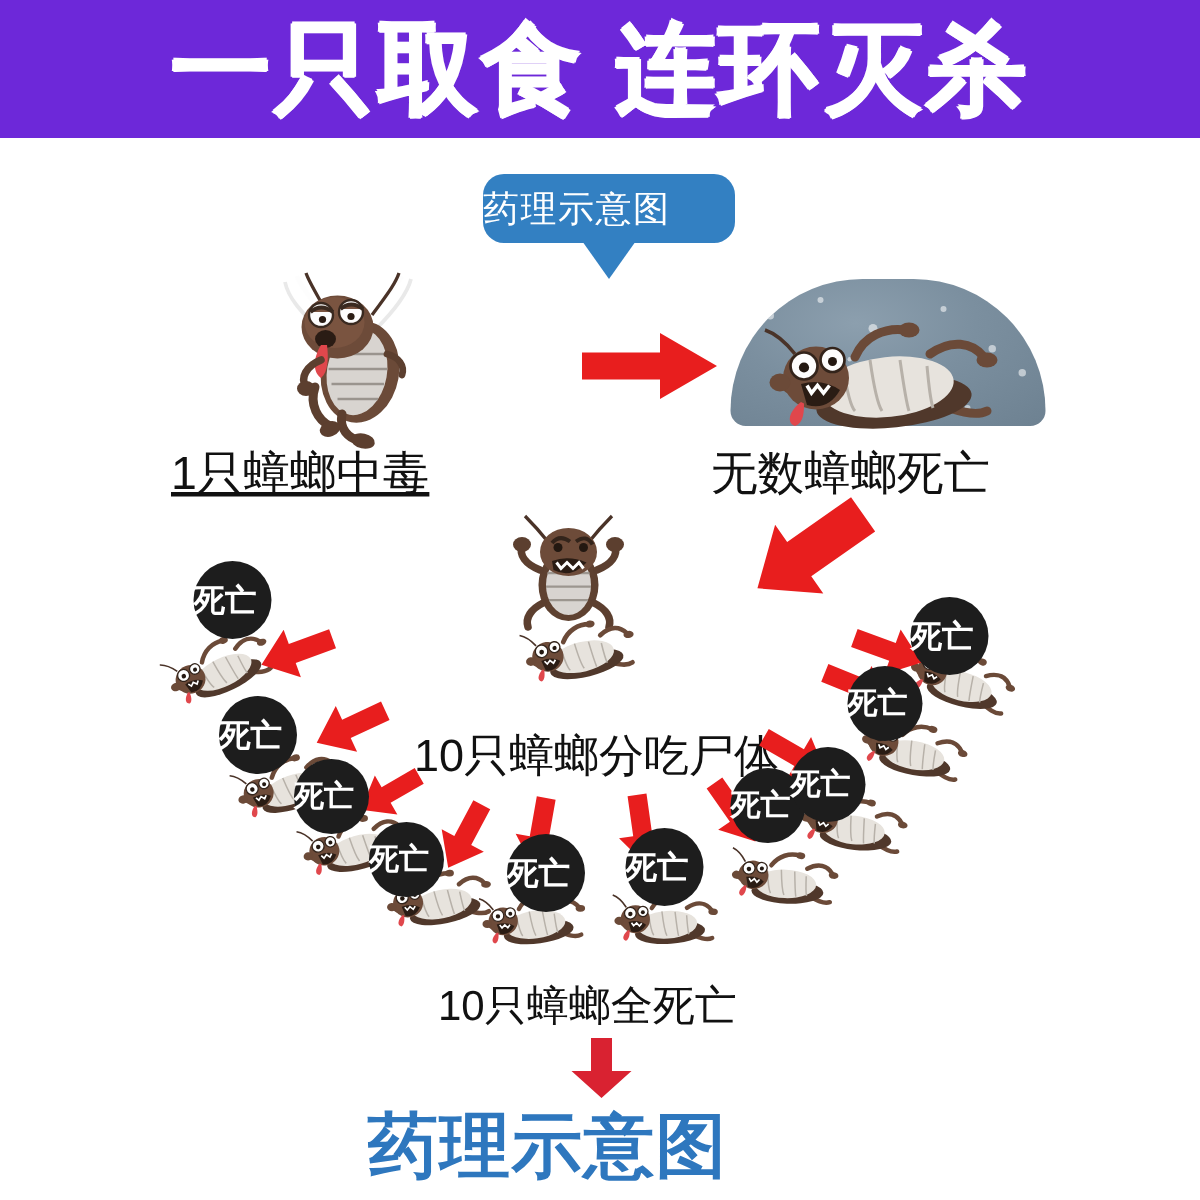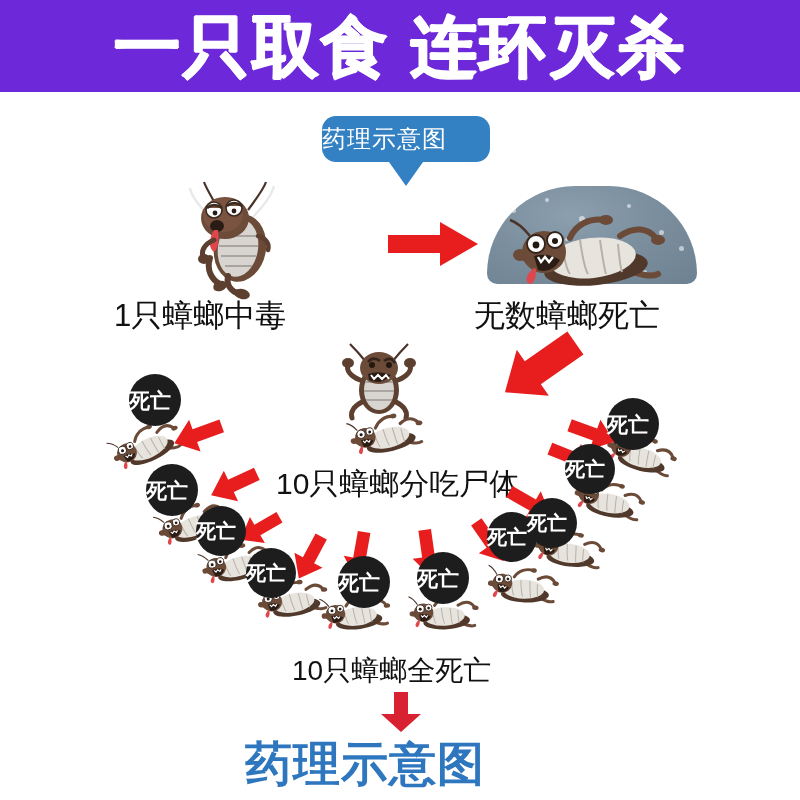--- a/index.html
+++ b/index.html
@@ -31,23 +31,23 @@
   }
   .bubble-text{color:#fff;font-size:24px;letter-spacing:1px;white-space:nowrap;}
   .bubble-tail{
     width:0;height:0;margin:0 auto;
     border-left:17px solid transparent;border-right:17px solid transparent;
     border-top:24px solid #3380C2;
   }
 
   
   .cap{position:absolute;color:#111;white-space:nowrap;}
-  .cap-step1{left:114px;top:295px;font-size:31px;}
+  .cap-step1{left:114px;top:295px;font-size:31px;text-decoration:underline;}
   .cap-step2{left:474px;top:295px;font-size:31px;}
-  .cap-mid{left:276px;top:464px;font-size:30px;}
+  .cap-mid{left:276px;top:484px;font-size:30px;}
   .cap-all{left:292px;top:652px;font-size:28px;}
   .cap-final{
     left:245px;top:733px;font-size:47px;font-weight:bold;
     color:#2E77BE;letter-spacing:1px;
   }
 
   
   .arrow{position:absolute;}
   .arrow svg{display:block;overflow:visible;}
 

